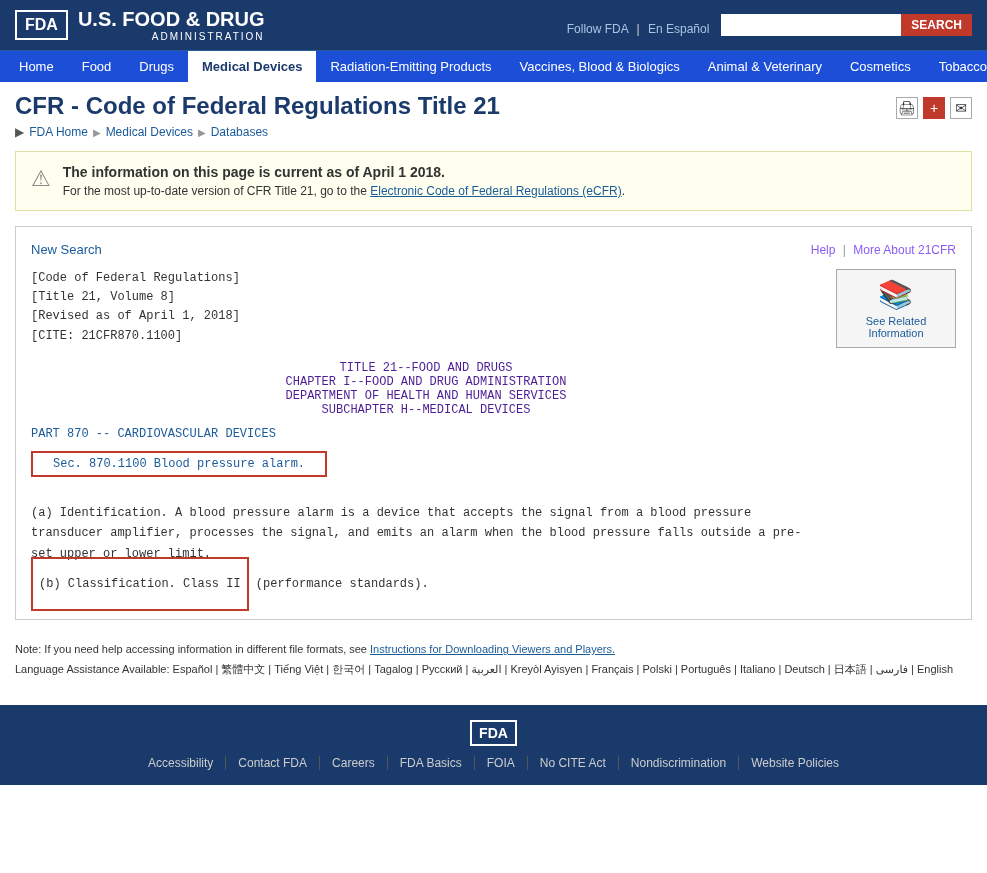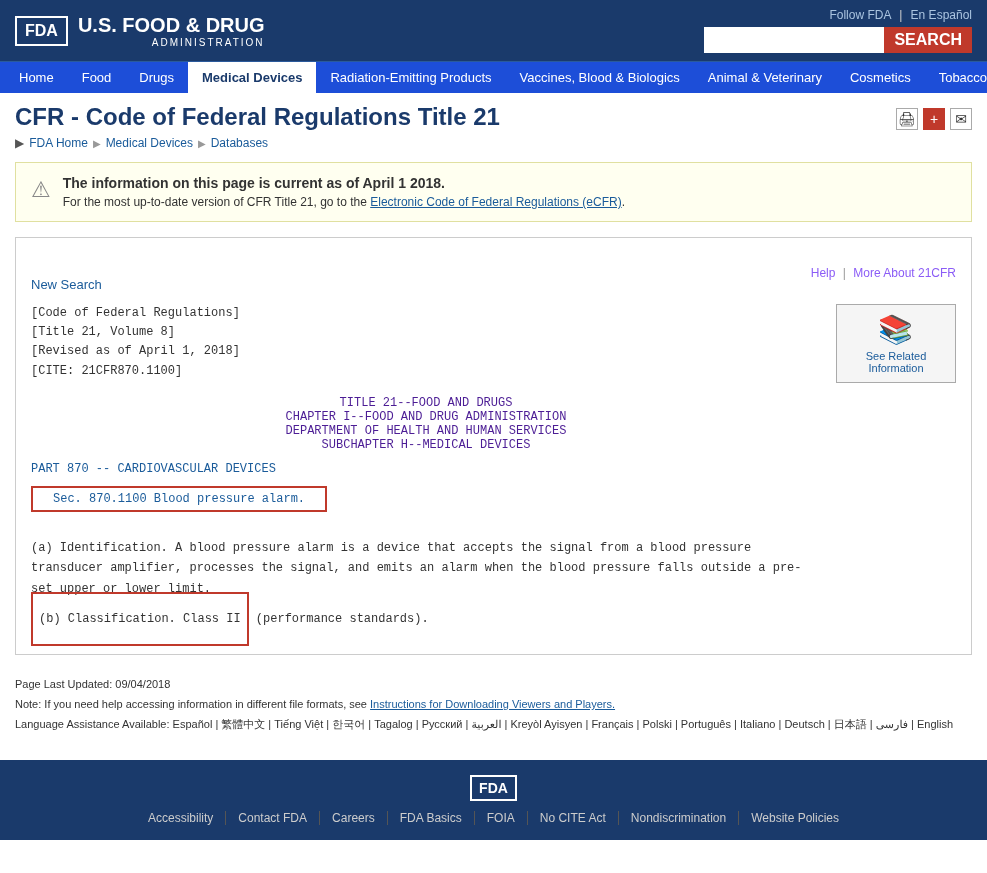--- a/index.html
+++ b/index.html
@@ -5,27 +5,27 @@
     * { margin: 0; padding: 0; box-sizing: border-box; }
     body { font-family: Arial, sans-serif; font-size: 13px; background: #fff; color: #333; width: 987px; }
 
     
     .header { background: #1a3a6b; padding: 8px 15px; display: flex; align-items: center; justify-content: space-between; }
     .fda-logo { display: flex; align-items: center; gap: 10px; }
     .fda-badge { background: #1a3a6b; border: 2px solid #fff; color: #fff; font-weight: bold; font-size: 16px; padding: 4px 8px; }
     .fda-title { color: #fff; }
     .fda-title .main { font-size: 20px; font-weight: bold; }
     .fda-title .sub { font-size: 10px; letter-spacing: 2px; text-align: right; }
-    .header-right { display: flex; flex-direction: column; align-items: flex-end; gap: 5px; }
+    .header-right { display: flex; flex-direction: row; align-items: flex-end; gap: 12px; }
     .header-links { color: #aac4e0; font-size: 12px; }
     .header-links a { color: #aac4e0; text-decoration: none; }
     .header-links span { color: #ccc; margin: 0 5px; }
     .search-bar { display: flex; gap: 0; }
     .search-bar input { width: 180px; padding: 4px 6px; border: none; font-size: 12px; }
-    .search-bar button { background: #c0392b; color: #fff; border: none; padding: 4px 10px; font-weight: bold; font-size: 16px; cursor: pointer; }
+    .search-bar button { background: #c0392b; color: #fff; border: none; padding: 4px 10px; font-weight: bold; font-size: 12px; cursor: pointer; }
 
     
     .nav { background: #1d4ed8; border-top: 1px solid #2a5a9b; }
     .nav ul { display: flex; list-style: none; padding: 0 5px; }
     .nav ul li a { display: block; padding: 8px 14px; color: #fff; text-decoration: none; font-size: 13px; white-space: nowrap; }
     .nav ul li.active a { background: #fff; color: #1a3a6b; font-weight: bold; }
 
     
     .main-content { padding: 10px 15px; }
     .page-title { font-size: 24px; font-weight: bold; color: #1a3a6b; margin-bottom: 5px; }
@@ -41,21 +41,21 @@
     
     .warning-box { background: #fffff0; border: 1px solid #e0e0a0; padding: 12px 15px; margin-bottom: 15px; display: flex; align-items: flex-start; gap: 12px; }
     .warning-icon { font-size: 22px; color: #888; margin-top: 2px; }
     .warning-text strong { font-size: 14px; }
     .warning-text p { font-size: 12px; margin-top: 4px; color: #333; }
     .warning-text a { color: #1a5b9a; }
 
     
     .cfr-container { border: 1px solid #ccc; padding: 15px; background: #fff; margin-bottom: 20px; }
     .cfr-toolbar { display: flex; justify-content: space-between; align-items: center; margin-bottom: 12px; }
-    .new-search-link { color: #1a5b9a; text-decoration: none; font-size: 13px; margin-top: 24px; }
+    .new-search-link { color: #1a5b9a; text-decoration: none; font-size: 13px; }
     .help-links { font-size: 12px; color: #555; }
     .help-links a { color: #8b5cf6; text-decoration: none; }
     .help-links span { color: #999; margin: 0 4px; }
 
     
     .cfr-body { display: flex; gap: 15px; }
     .cfr-main { flex: 1; font-family: 'Courier New', monospace; font-size: 12px; }
     .cfr-meta { color: #333; margin-bottom: 15px; line-height: 1.6; }
     .cfr-title-center { text-align: center; margin-bottom: 10px; color: #4c1d95; }
     .cfr-part-link { color: #1a5b9a; text-decoration: none; }
@@ -219,21 +219,20 @@
       <div class="related-info">
         <div class="related-btn">
           <div class="books-icon">📚</div>
           <div class="related-text">See Related Information</div>
         </div>
       </div>
     </div>
   </div>
 
   <div class="footer-info">
-    <div>Page Last Updated: 09/04/2018</div>
     <div>
       <span>Note: If you need help accessing information in different file formats, see</span>
       <a href="#">Instructions for Downloading Viewers and Players.</a>
     </div>
     <div>
       <span>Language Assistance Available:</span>
       <span>Español | 繁體中文 | Tiếng Việt | 한국어 | Tagalog | Русский | العربية | Kreyòl Ayisyen | Français | Polski | Português | Italiano | Deutsch | 日本語 | فارسی | English</span>
     </div>
   </div>
 </div>

